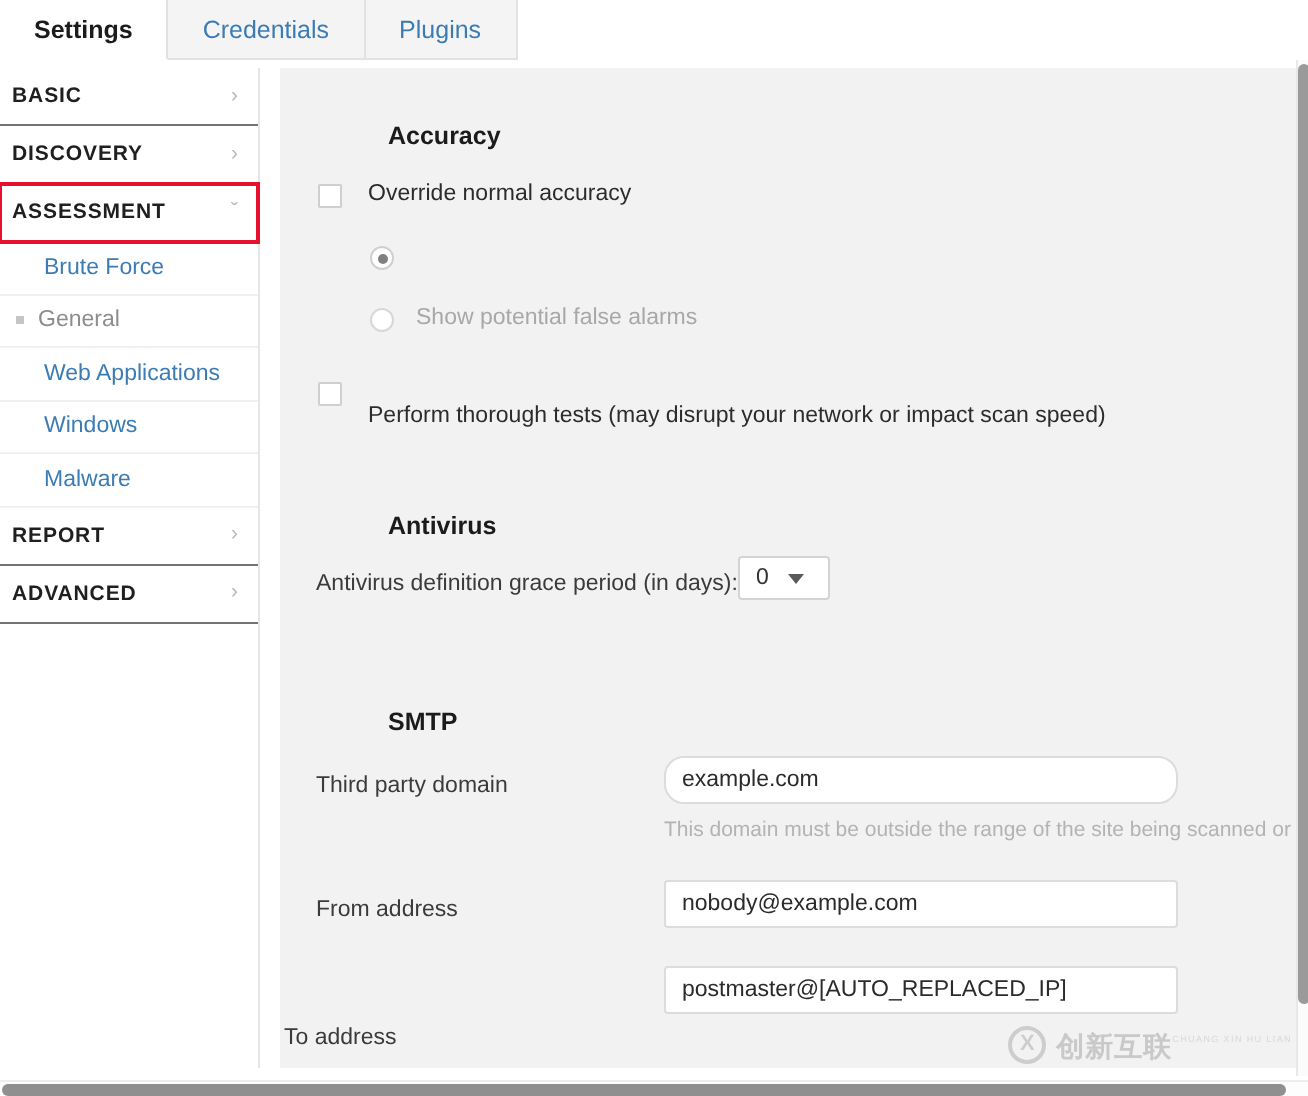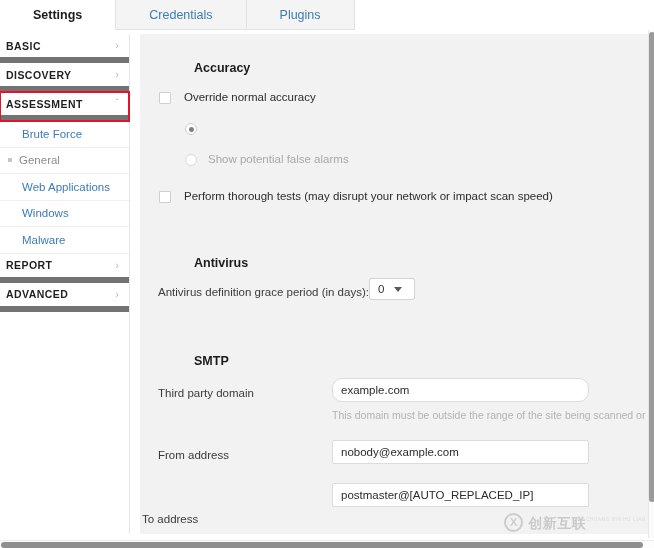--- a/index.html
+++ b/index.html
@@ -20,21 +20,21 @@
   .tabstrip {
     position: absolute; left: 0; top: 0;
     width: 654px; height: 30px;
     display: flex; align-items: stretch;
     background: #ffffff;
   }
   .tab {
     display: flex; align-items: center; justify-content: center;
     height: 30px;
     font-size: 12.5px;
-    padding: 0 33px;
+    padding: 0 17px;
     background: #f4f4f4;
     border-right: 1px solid #e2e2e2;
     border-bottom: 1px solid #e2e2e2;
     color: #3c7cb4;
     cursor: pointer;
     white-space: nowrap;
   }
   .tab.active {
     background: #ffffff;
     color: #1b1b1b;
@@ -53,21 +53,21 @@
     position: absolute; left: 0; top: 34px;
     width: 130px; height: 500px;
     background: #ffffff;
     border-right: 1px solid #e6e6e6;
   }
   .side-group {
     position: relative;
     height: 29px;
     display: flex; align-items: center;
     padding: 0 10px 0 6px;
-    border-bottom: 6px solid #737373;
+    border-bottom: 1px solid #737373;
     cursor: pointer;
   }
   .side-group .glabel {
     font-size: 10.5px;
     font-weight: bold;
     letter-spacing: .45px;
     color: #1f1f1f;
   }
   .side-group .chev {
     margin-left: auto;
@@ -323,21 +323,21 @@
 
     <div class="cbox" style="left:19px; top:58px;"></div>
     <div class="cb-label" style="left:44px; top:57px;">Override normal accuracy</div>
 
     <div class="radio sel" style="left:45px; top:89px;"></div>
 
     <div class="radio" style="left:45px; top:120px;"></div>
     <div class="rd-label" style="left:68px; top:119px;">Show potential false alarms</div>
 
     <div class="cbox" style="left:19px; top:157px;"></div>
-    <div class="cb-label" style="left:44px; top:156px;">Perform thorough tests (may disrupt your network or impact scan speed)</div>
+    <div class="cb-label" style="left:44px; top:168px;">Perform thorough tests (may disrupt your network or impact scan speed)</div>
 
     <div class="sec-title" style="left:18px; top:222px;">Antivirus</div>
 
     <div class="row-label" style="left:18px; top:252px;">Antivirus definition grace period (in days):</div>
 
     <div class="select" style="left:229px; top:244px; width:46px;">
       <span class="sv">0</span>
       <span class="caret"></span>
     </div>
 

